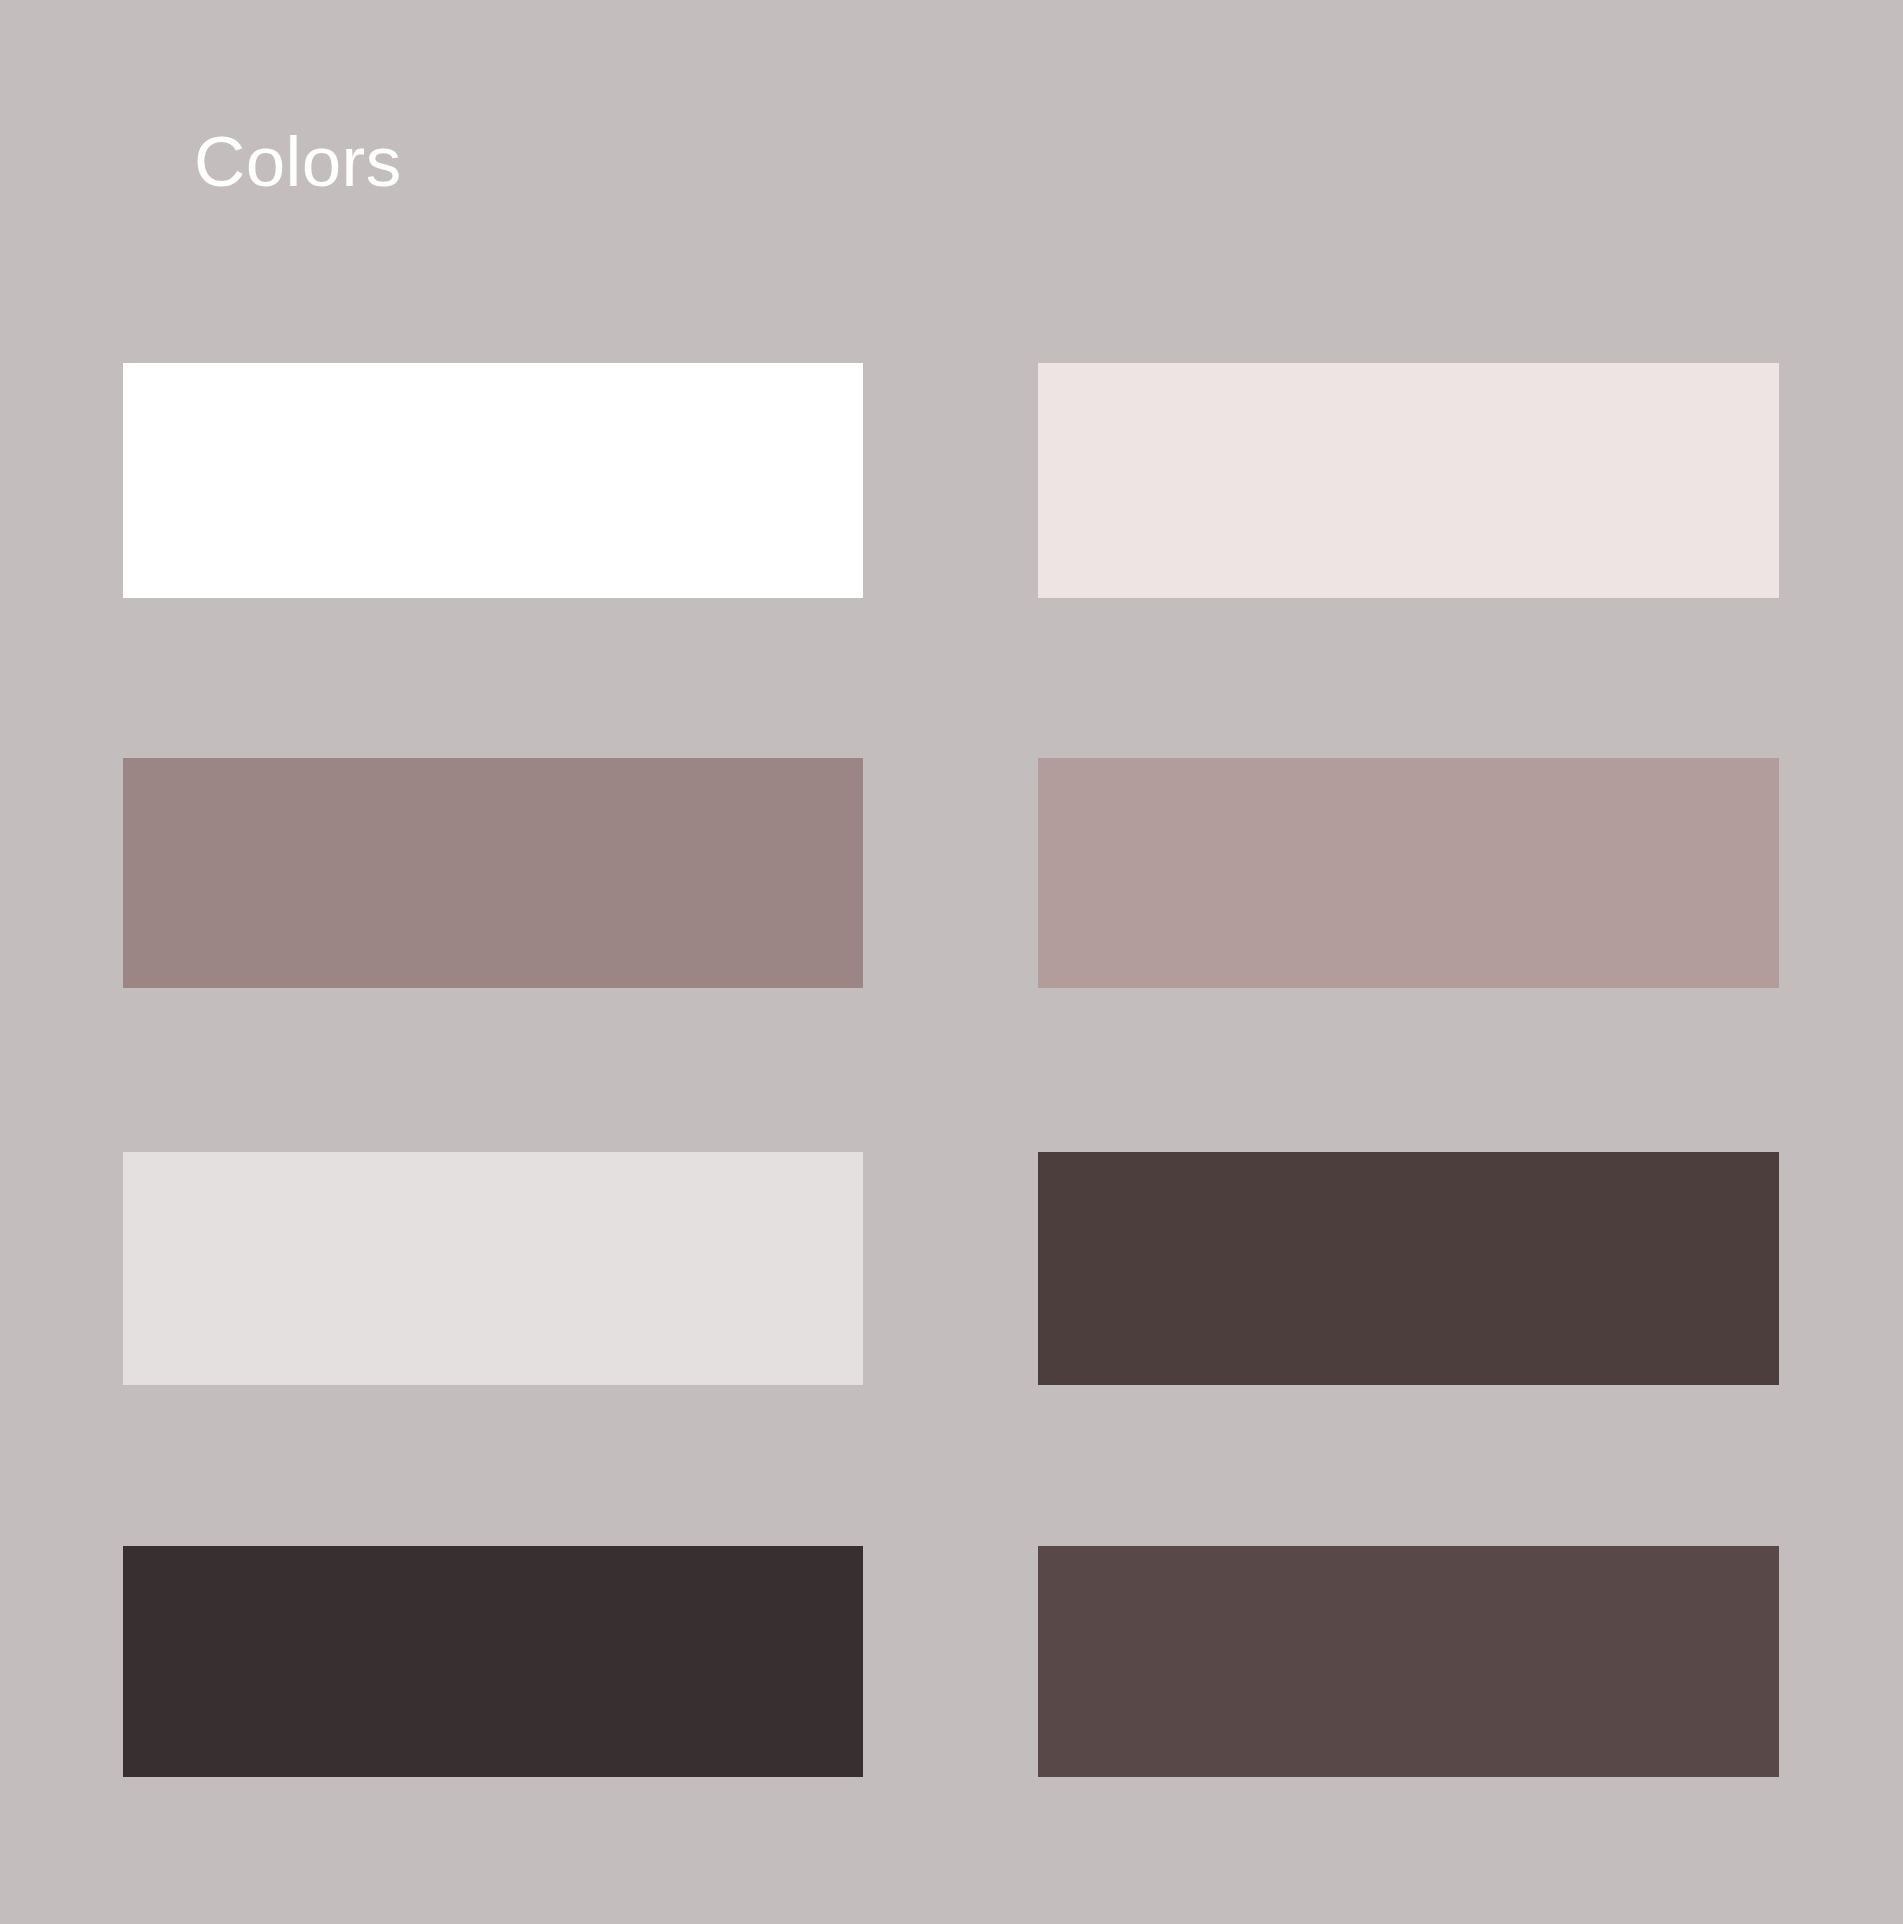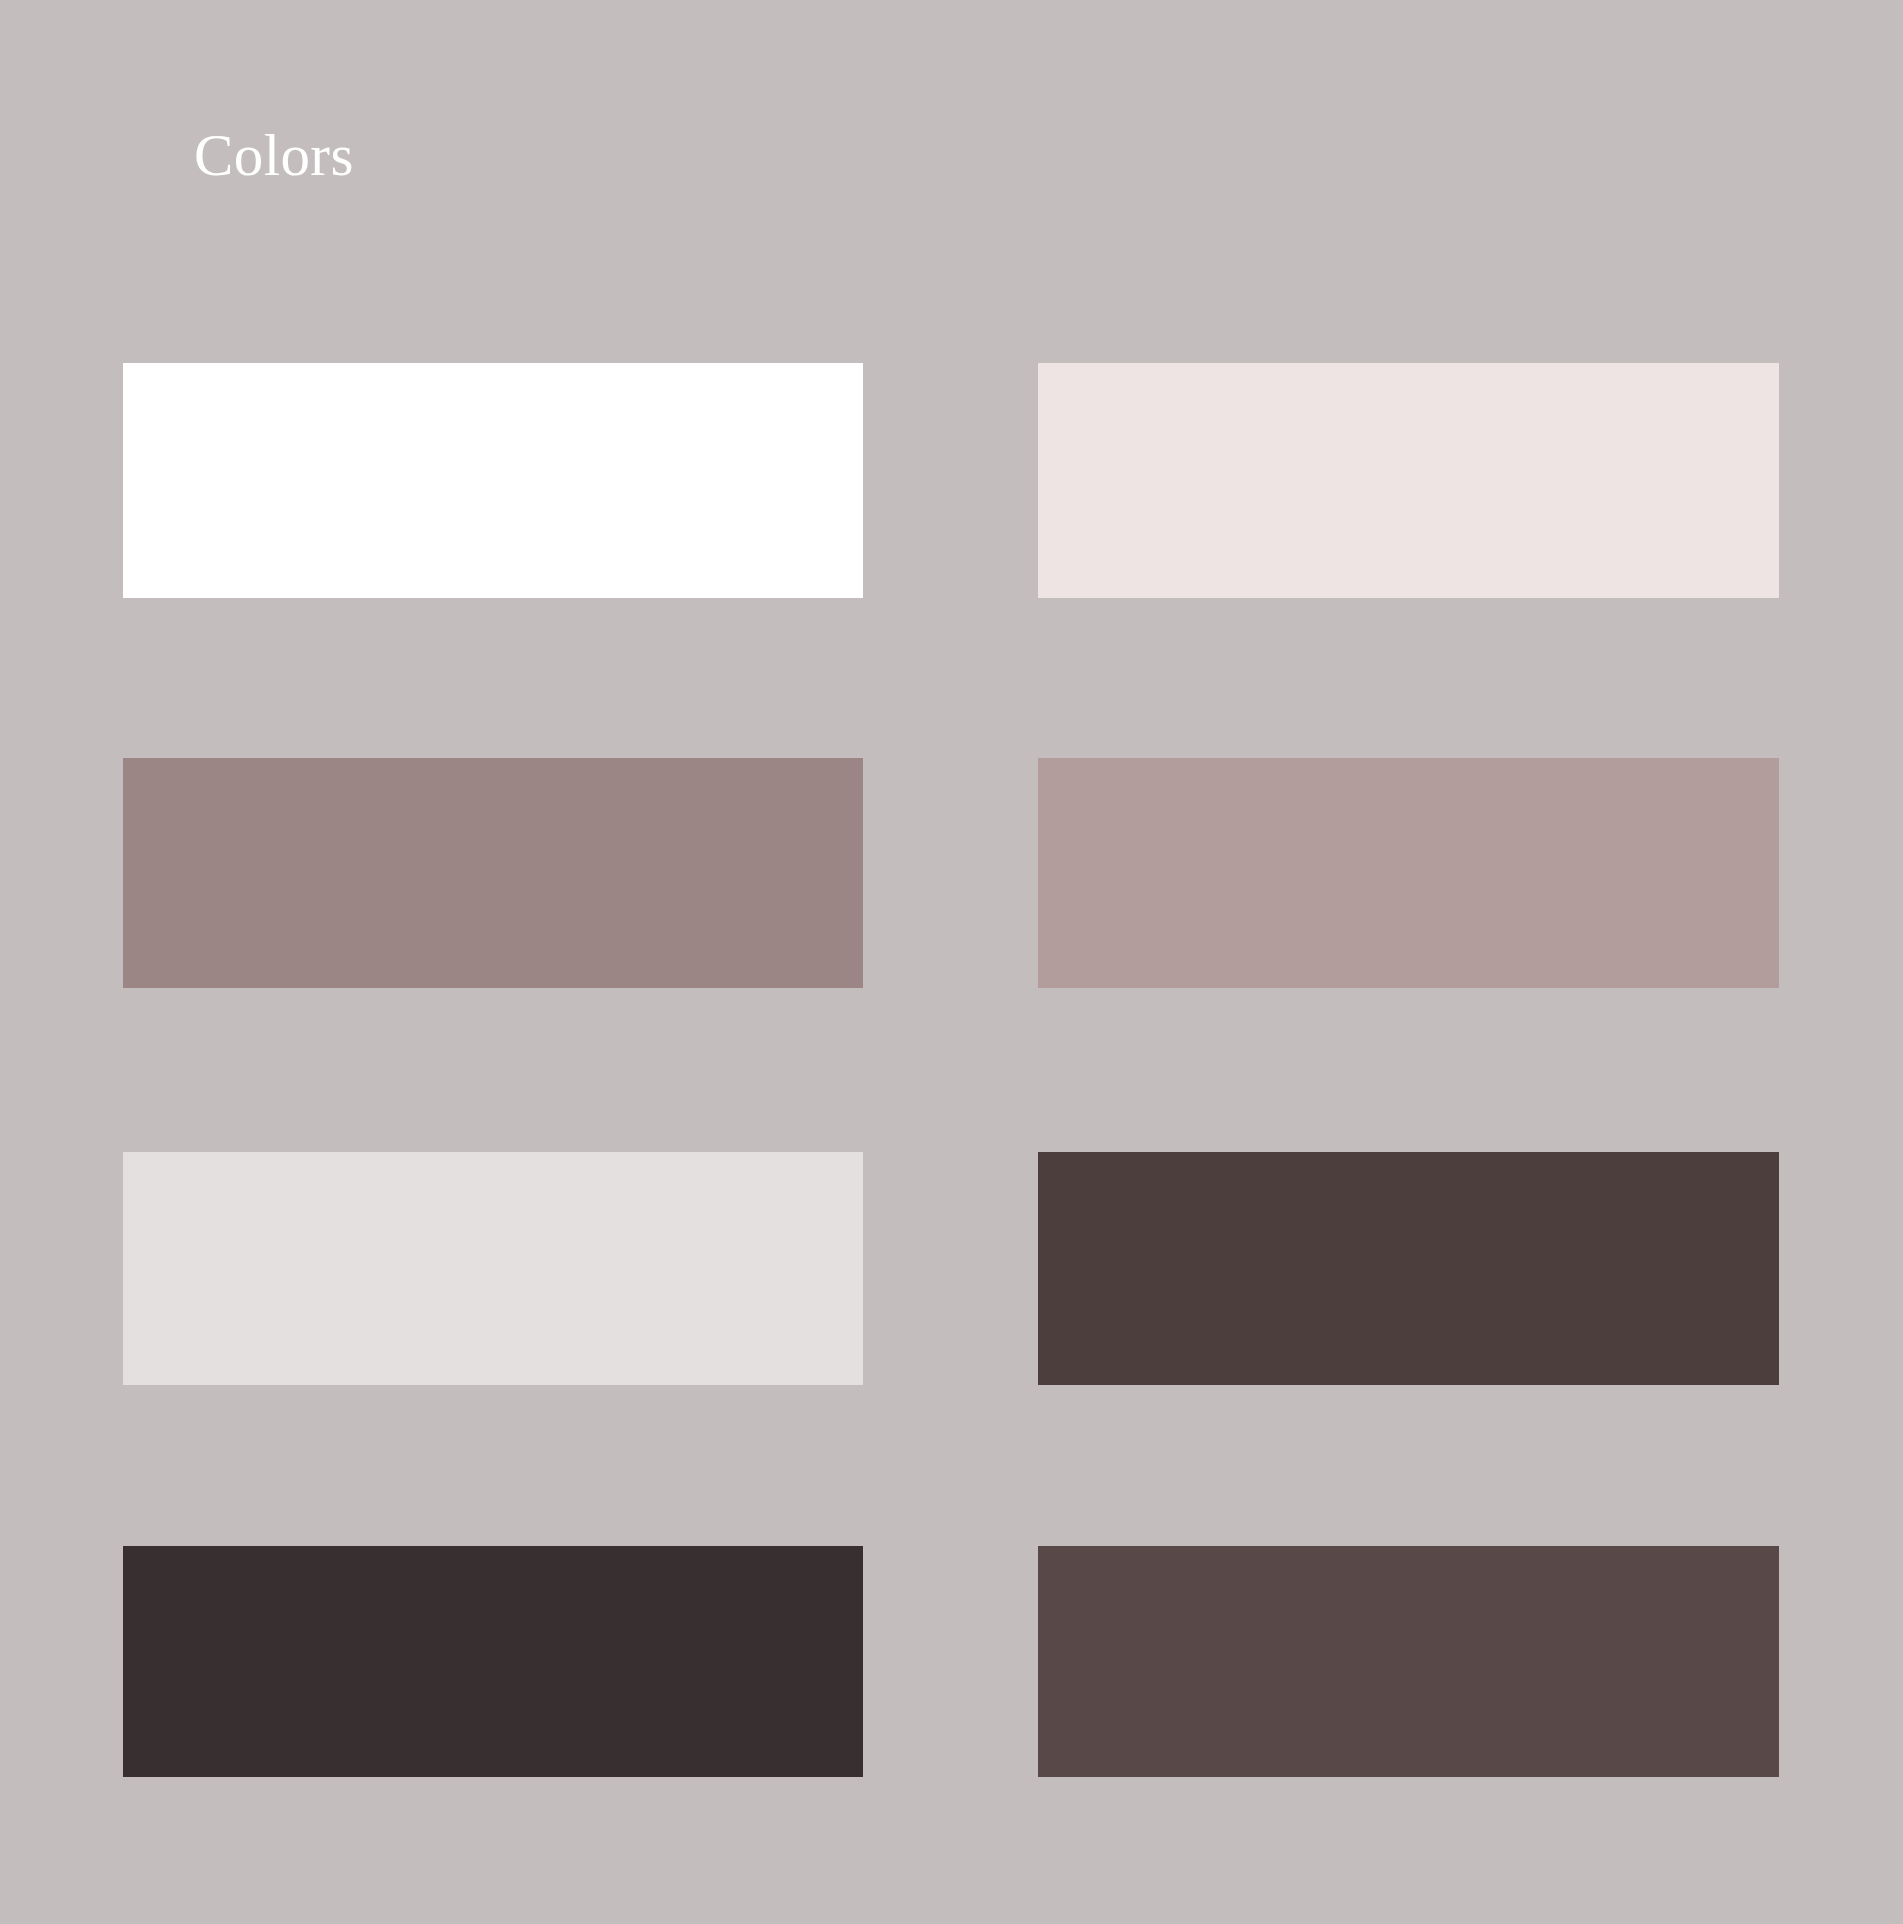--- a/index.html
+++ b/index.html
@@ -17,22 +17,22 @@
     position: relative;
     width: 1903px;
     height: 1925px;
     background: #C3BDBD;
   }
 
   .page-title {
     position: absolute;
     left: 194px;
     top: 123px;
-    font-family: Liberation Serif, serif;
-    font-size: 59px;
+    font-family: Liberation Sans, sans-serif;
+    font-size: 71px;
     font-weight: 400;
     line-height: 1.1;
     color: #FFFFFF;
     letter-spacing: 0.4px;
     white-space: nowrap;
   }
 
   .swatch-grid {
     position: absolute;
     left: 0;

